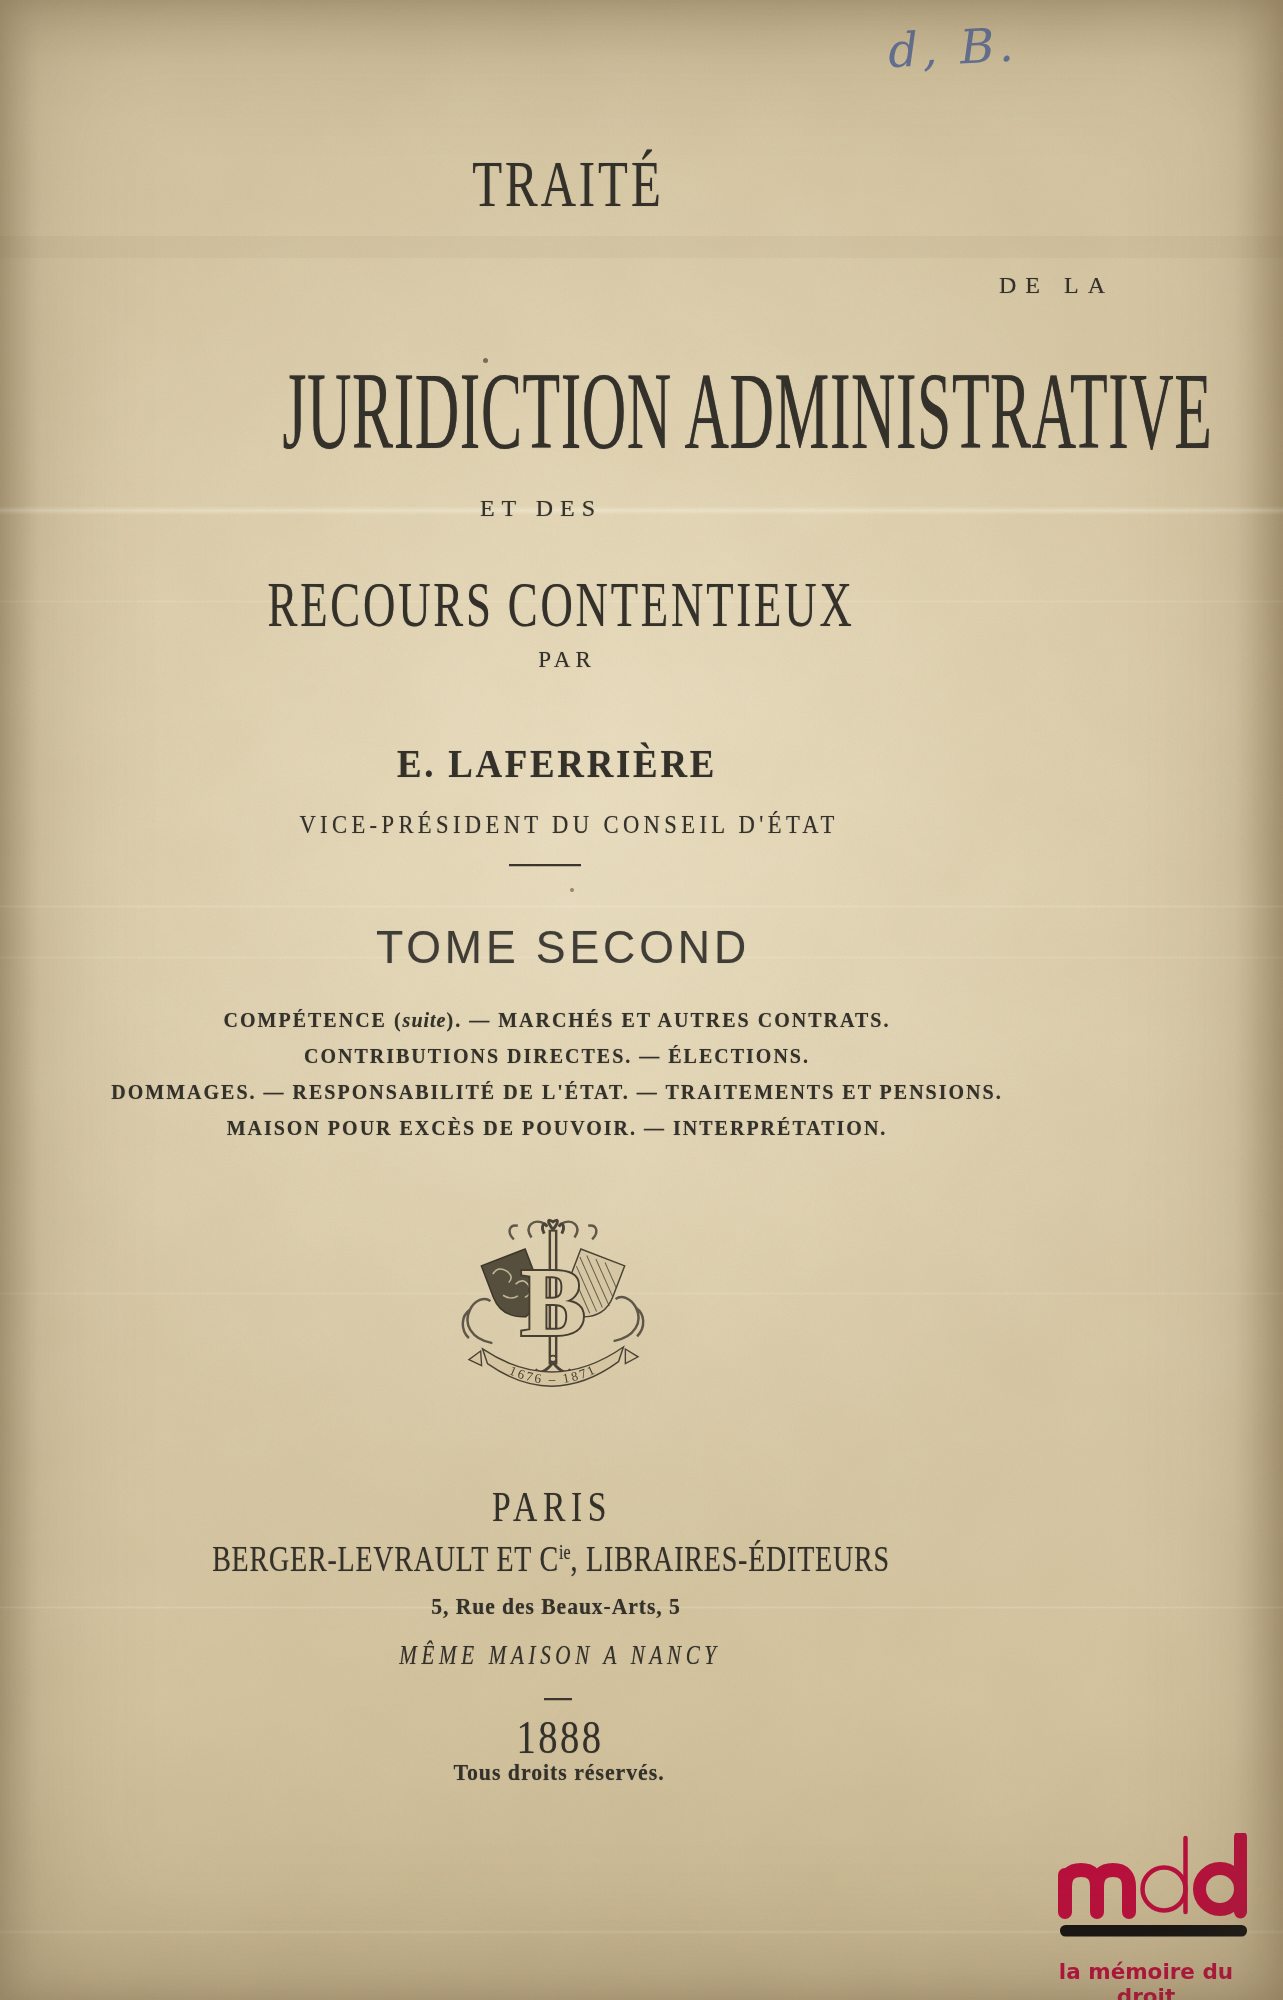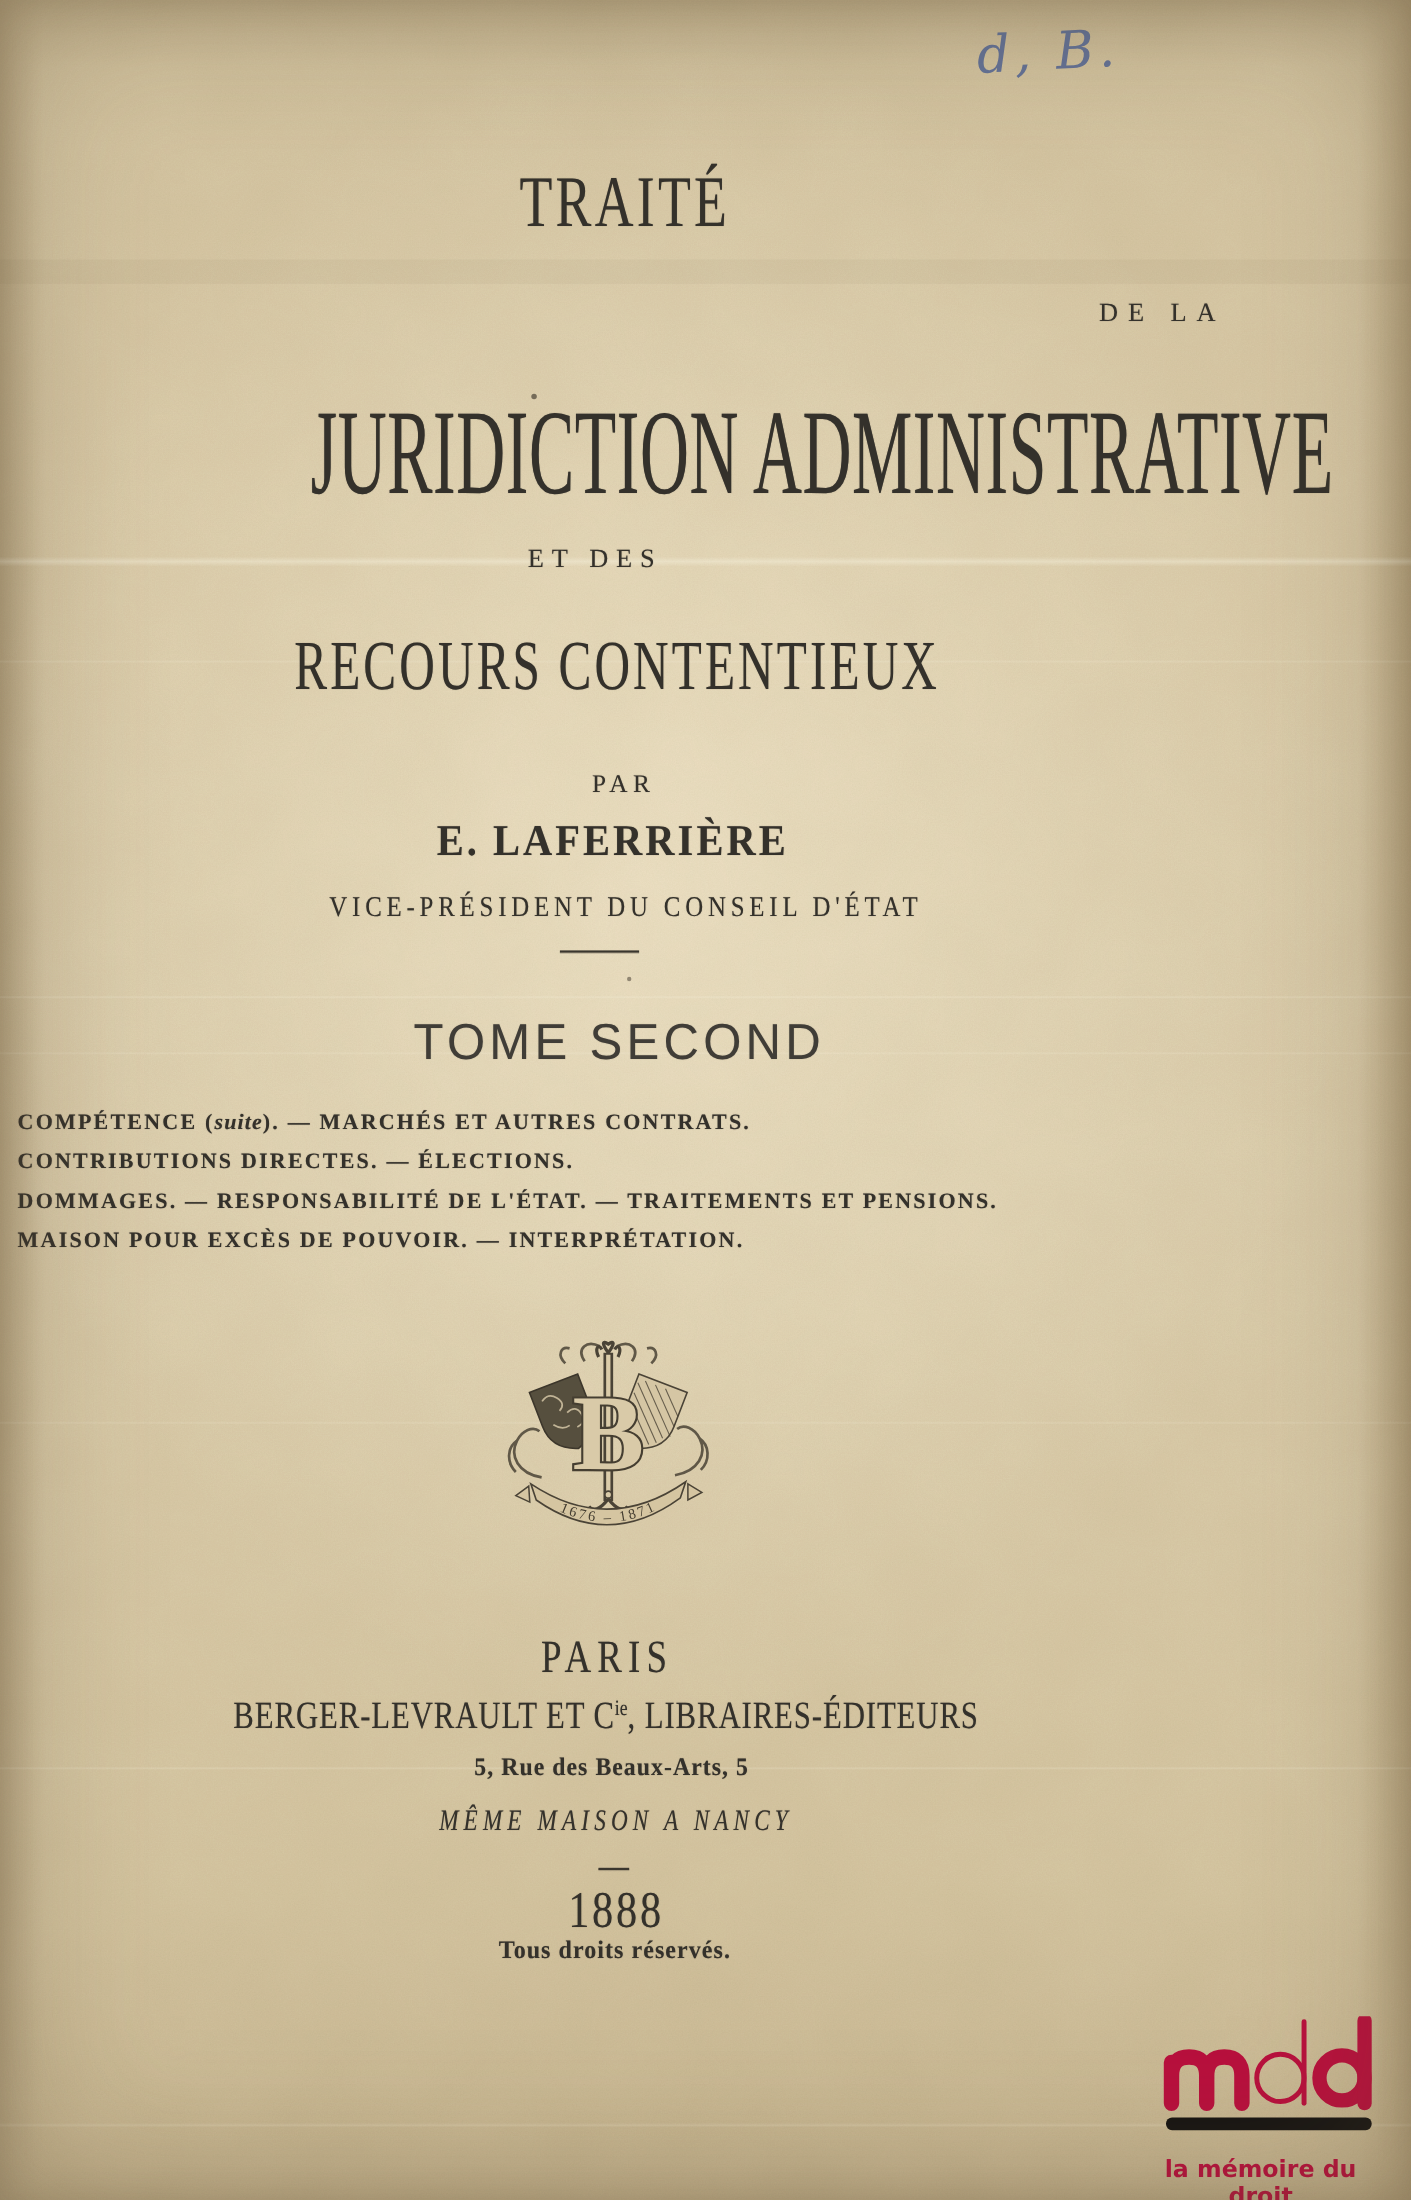--- a/index.html
+++ b/index.html
@@ -28,34 +28,34 @@
   .note { left:888px; top:20px; font-family:"DejaVu Serif",serif; font-style:italic;
           font-size:47px; color:#5a6b96; transform:rotate(-3deg); letter-spacing:4px; opacity:0.92; }
 
   .series    { top:146px; font-size:66px; letter-spacing:4px; transform:translateX(11px) scaleX(0.74); }
   .of-the    { top:272px; font-size:24px; letter-spacing:9px;text-align:right; }
   .main-title{ position:absolute; left:0; width:1283px; top:348px; text-align:center; white-space:nowrap;
                font-size:110px; letter-spacing:1px; transform:scaleX(0.56); transform-origin:642px 50%;
                text-shadow:0 0 1px rgba(52,49,43,0.6); }
   .and-of    { top:495px; font-size:24px; letter-spacing:7px; transform:translateX(-16px); }
   .secondary { top:568px; font-size:64px; letter-spacing:4px; transform:translateX(4px) scaleX(0.70); }
-  .byline    { top:700px; font-size:23px; letter-spacing:5px;padding-left:20px; }
+  .byline    { top:647px; font-size:23px; letter-spacing:5px;padding-left:20px; }
   .author    { top:740px; font-size:40px; font-weight:bold; letter-spacing:3px; transform:scaleX(0.92); }
   .role      { top:810px; font-size:26px; letter-spacing:5px; transform:translateX(12px) scaleX(0.87); }
 
   .rule { position:absolute; height:2px; background:#3a362e; box-shadow:0 1px 0 rgba(58,54,46,0.25); }
   .rule1 { left:509px; top:864px; width:72px; }
   .rule2 { left:544px; top:1698px; width:28px; }
 
   .volume { top:920px; font-family:"Liberation Sans","DejaVu Sans",sans-serif; font-size:46px;
             letter-spacing:4px; color:#403d37; font-weight:400; transform:translateX(6px) scaleX(0.97);
             text-shadow:0 0 1px rgba(64,61,55,0.35); }
 
-  .contents { position:absolute; left:0; top:1002px; width:1114px; text-align:left;
-              font-size:20px; font-weight:bold; letter-spacing:2px; line-height:36px; white-space:nowrap;margin-left:16px; }
+  .contents { position:absolute; left:0; top:1002px; width:1114px; text-align:center;
+              font-size:20px; font-weight:bold; letter-spacing:2px; line-height:36px; white-space:nowrap; }
   .contents .it { font-style:italic; font-weight:bold; letter-spacing:1px; }
 
   .emblem { left:455px; top:1216px; }
 
   .city      { top:1483px; font-size:42px; letter-spacing:7px; transform:translateX(-5px) scaleX(0.80); }
   .publisher { top:1540px; font-size:35px; letter-spacing:1px; transform:translateX(-6px) scaleX(0.80); }
   .publisher sup { font-size:20px; letter-spacing:0; vertical-align:12px; }
   .address   { top:1594px; font-size:23px; font-weight:bold; letter-spacing:1px; transform:translateX(-1px) scaleX(0.94); }
   .branch    { top:1640px; font-size:27px; font-style:italic; letter-spacing:6px; transform:translateX(3px) scaleX(0.78); }
   .year      { top:1710px; font-size:47px; letter-spacing:3px; transform:translateX(3px) scaleX(0.82); }

